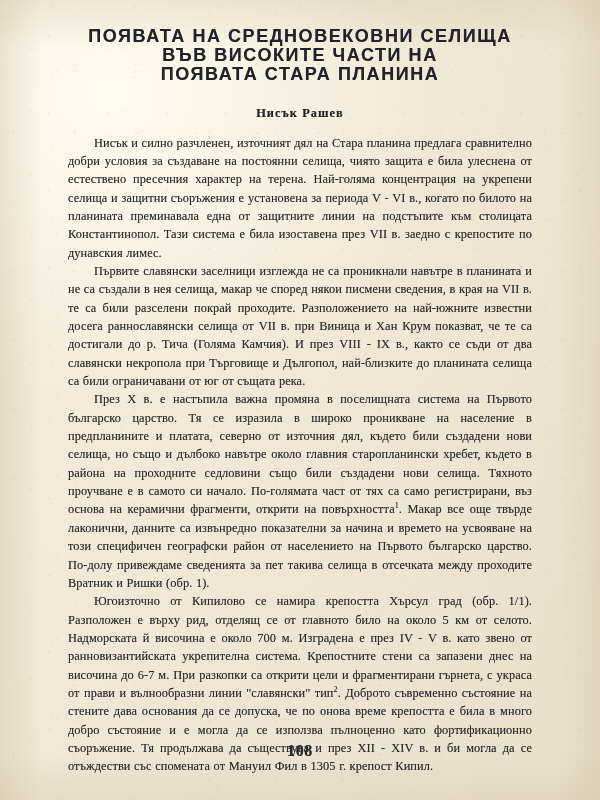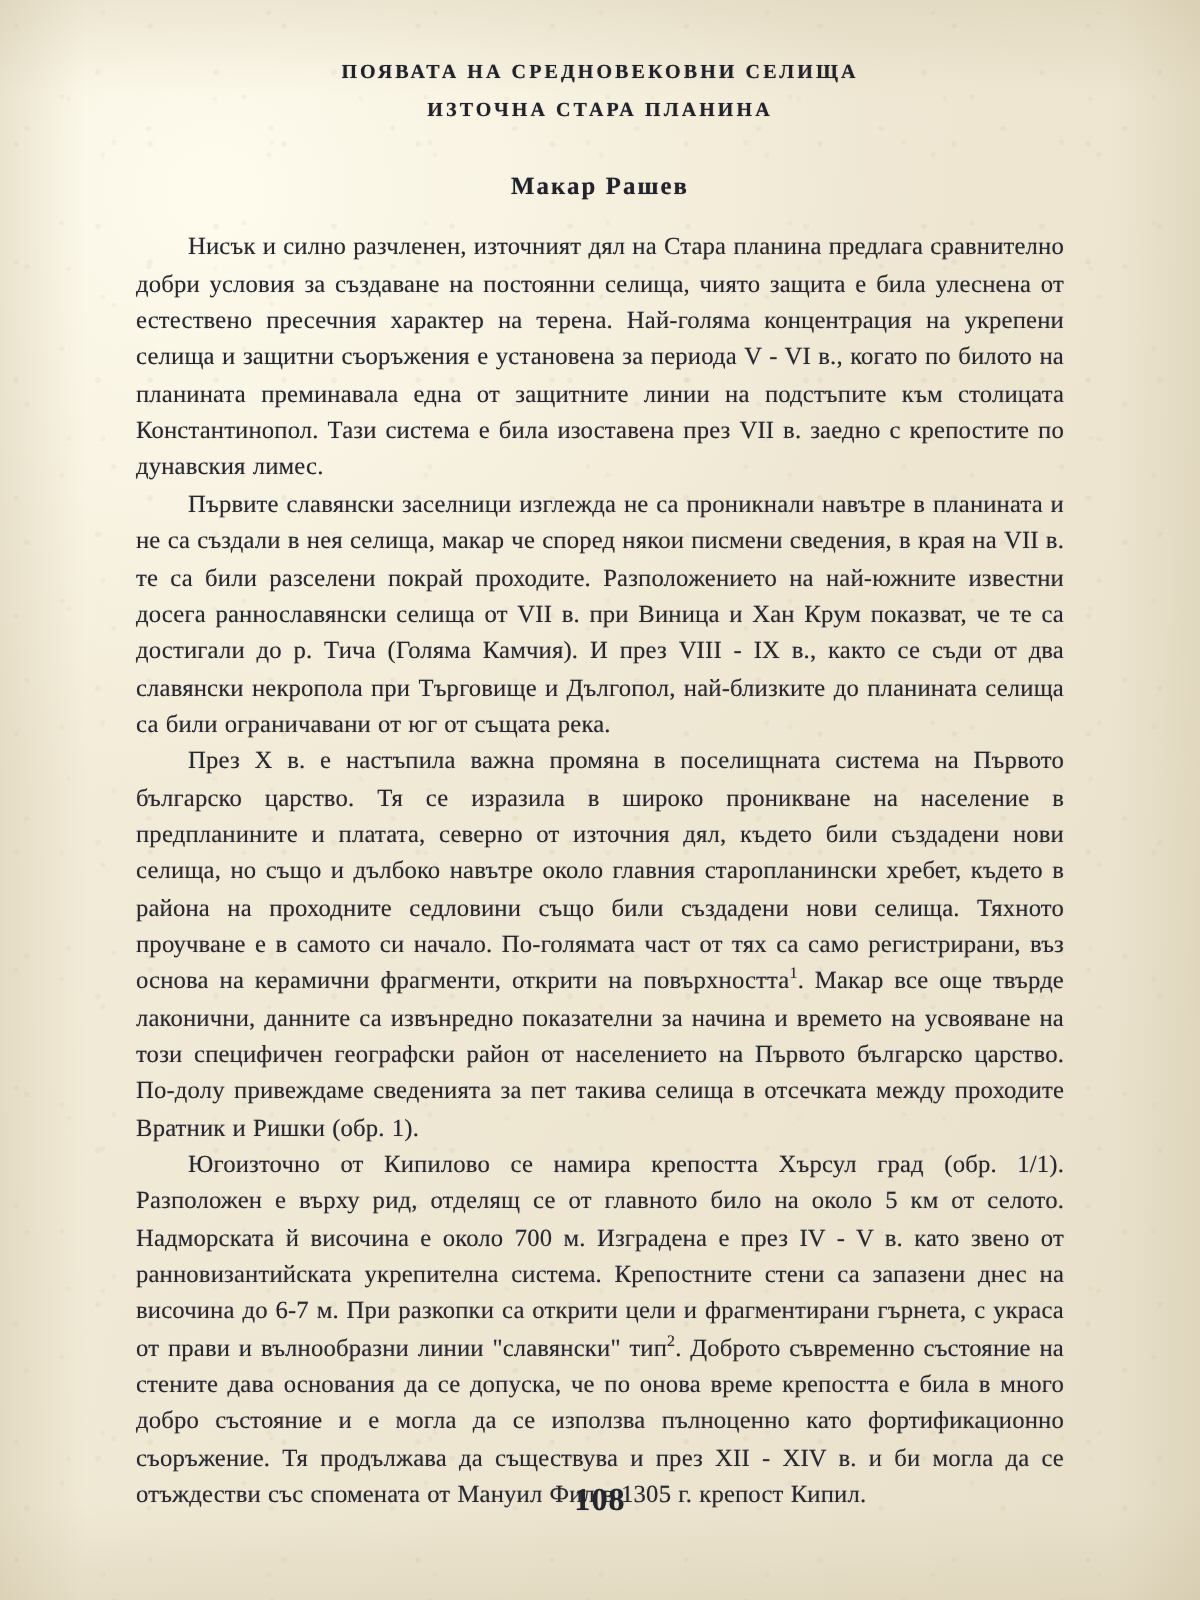--- a/index.html
+++ b/index.html
@@ -57,23 +57,23 @@
     width: 464px;
     height: 800px;
   }
 
   
   .title-block {
     margin-top: 27px;
     text-align: center;
   }
   .title-line {
-    font-family: Liberation Serif, serif;
+    font-family: Liberation Sans, sans-serif;
     font-weight: bold;
-    font-size: 10px;
+    font-size: 18px;
     line-height: 19.2px;
     letter-spacing: 1.55px;
     color: #20222c;
     white-space: nowrap;
     text-shadow: 0 0 .55px rgba(35,37,47,0.55);
   }
   .author {
     margin-top: 21px;
     text-align: center;
     font-weight: bold;
@@ -127,24 +127,25 @@
 <body>
 
 <div class="page">
   <div class="grain"></div>
   <div class="vignette"></div>
 
   <div class="content">
 
     <div class="title-block">
       <div class="title-line">ПОЯВАТА НА СРЕДНОВЕКОВНИ СЕЛИЩА</div>
-      <div class="title-line">ИЗТОЧНА СТАРА ПЛАНИНА</div>
+      <div class="title-line">ВЪВ ВИСОКИТЕ ЧАСТИ НА</div>
+      <div class="title-line">ПОЯВАТА СТАРА ПЛАНИНА</div>
     </div>
 
-    <div class="author">Макар  Рашев</div>
+    <div class="author">Нисък  Рашев</div>
 
     <div class="body-text">
       <p class="para">Нисък и силно разчленен, източният дял на Стара планина предлага сравнително добри условия за създаване на постоянни селища, чиято защита е била улеснена от естествено пресечния характер на терена. Най-голяма концентрация на укрепени селища и защитни съоръжения е установена за периода V - VI в., когато по билото на планината преминавала една от защитните линии на подстъпите към столицата Константинопол. Тази система е била изоставена през VII в. заедно с крепостите по дунавския лимес.</p>
       <p class="para">Първите славянски заселници изглежда не са проникнали навътре в планината и не са създали в нея селища, макар че според някои писмени сведения, в края на VII в. те са били разселени покрай проходите. Разположението на най-южните известни досега раннославянски селища от VII в. при Виница и Хан Крум показват, че те са достигали до р. Тича (Голяма Камчия). И през VIII - IX в., както се съди от два славянски некропола при Търговище и Дългопол, най-близките до планината селища са били ограничавани от юг от същата река.</p>
       <p class="para"><span>През X в. е настъпила важна промяна в поселищната система на Първото българско царство. Тя се изразила в широко проникване на население в предпланините и платата, северно от източния дял, където били създадени нови селища, но също и дълбоко навътре около главния старопланински хребет, където в района на проходните седловини също били създадени нови селища. Тяхното проучване е в самото си начало. По-голямата част от тях са само регистрирани, въз основа на керамични фрагменти, открити на повърхността</span><sup class="fn">1</sup><span>. Макар все още твърде лаконични, данните са извънредно показателни за начина и времето на усвояване на този специфичен географски район от населението на Първото българско царство. По-долу привеждаме сведенията за пет такива селища в отсечката между проходите Вратник и Ришки (обр. 1).</span></p>
       <p class="para"><span>Югоизточно от Кипилово се намира крепостта Хърсул град (обр. 1/1). Разположен е върху рид, отделящ се от главното било на около 5 км от селото. Надморската й височина е около 700 м. Изградена е през IV - V в. като звено от ранновизантийската укрепителна система. Крепостните стени са запазени днес на височина до 6-7 м. При разкопки са открити цели и фрагментирани гърнета, с украса от прави и вълнообразни линии "славянски" тип</span><sup class="fn">2</sup><span>. Доброто съвременно състояние на стените дава основания да се допуска, че по онова време крепостта е била в много добро състояние и е могла да се използва пълноценно като фортификационно съоръжение. Тя продължава да съществува и през XII - XIV в. и би могла да се отъждестви със спомената от Мануил Фил в 1305 г. крепост Кипил.</span></p>
     </div>
 
     <div class="folio">108</div>
 

